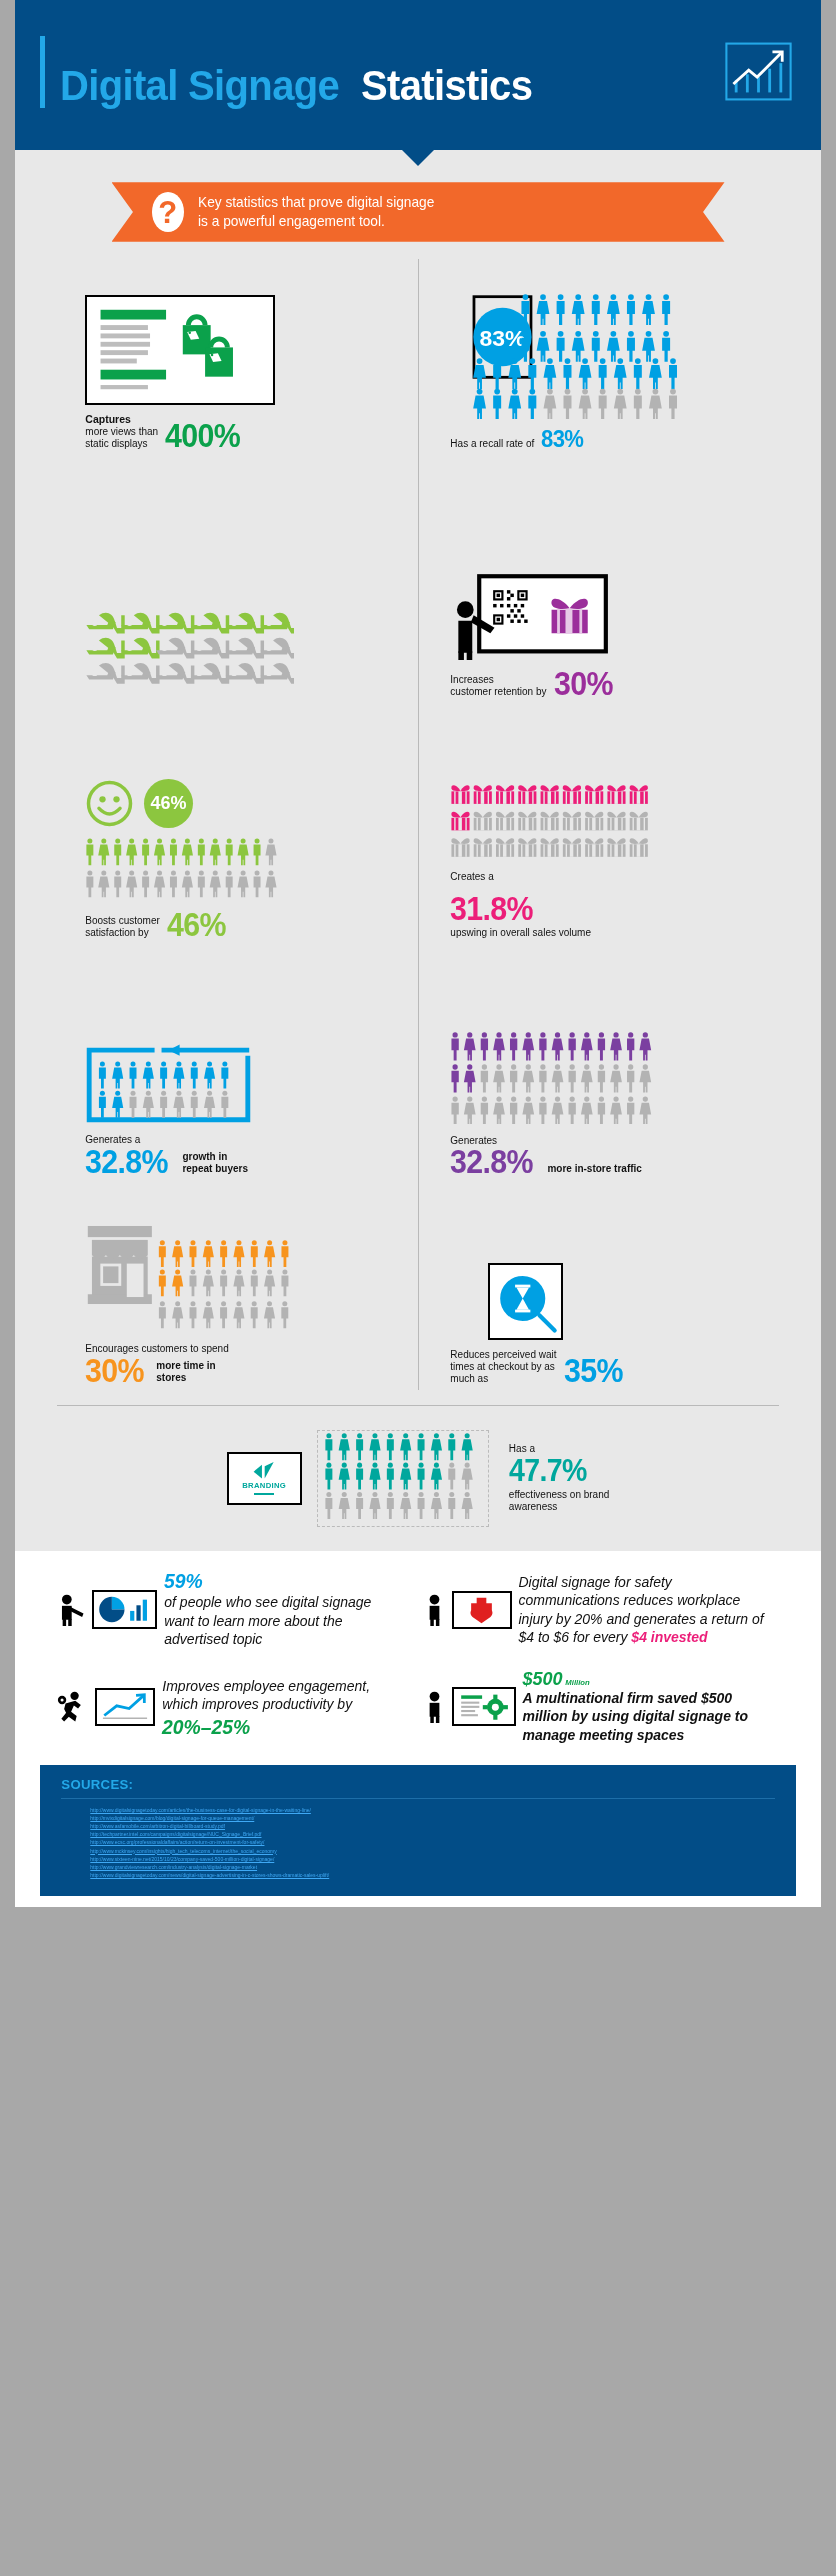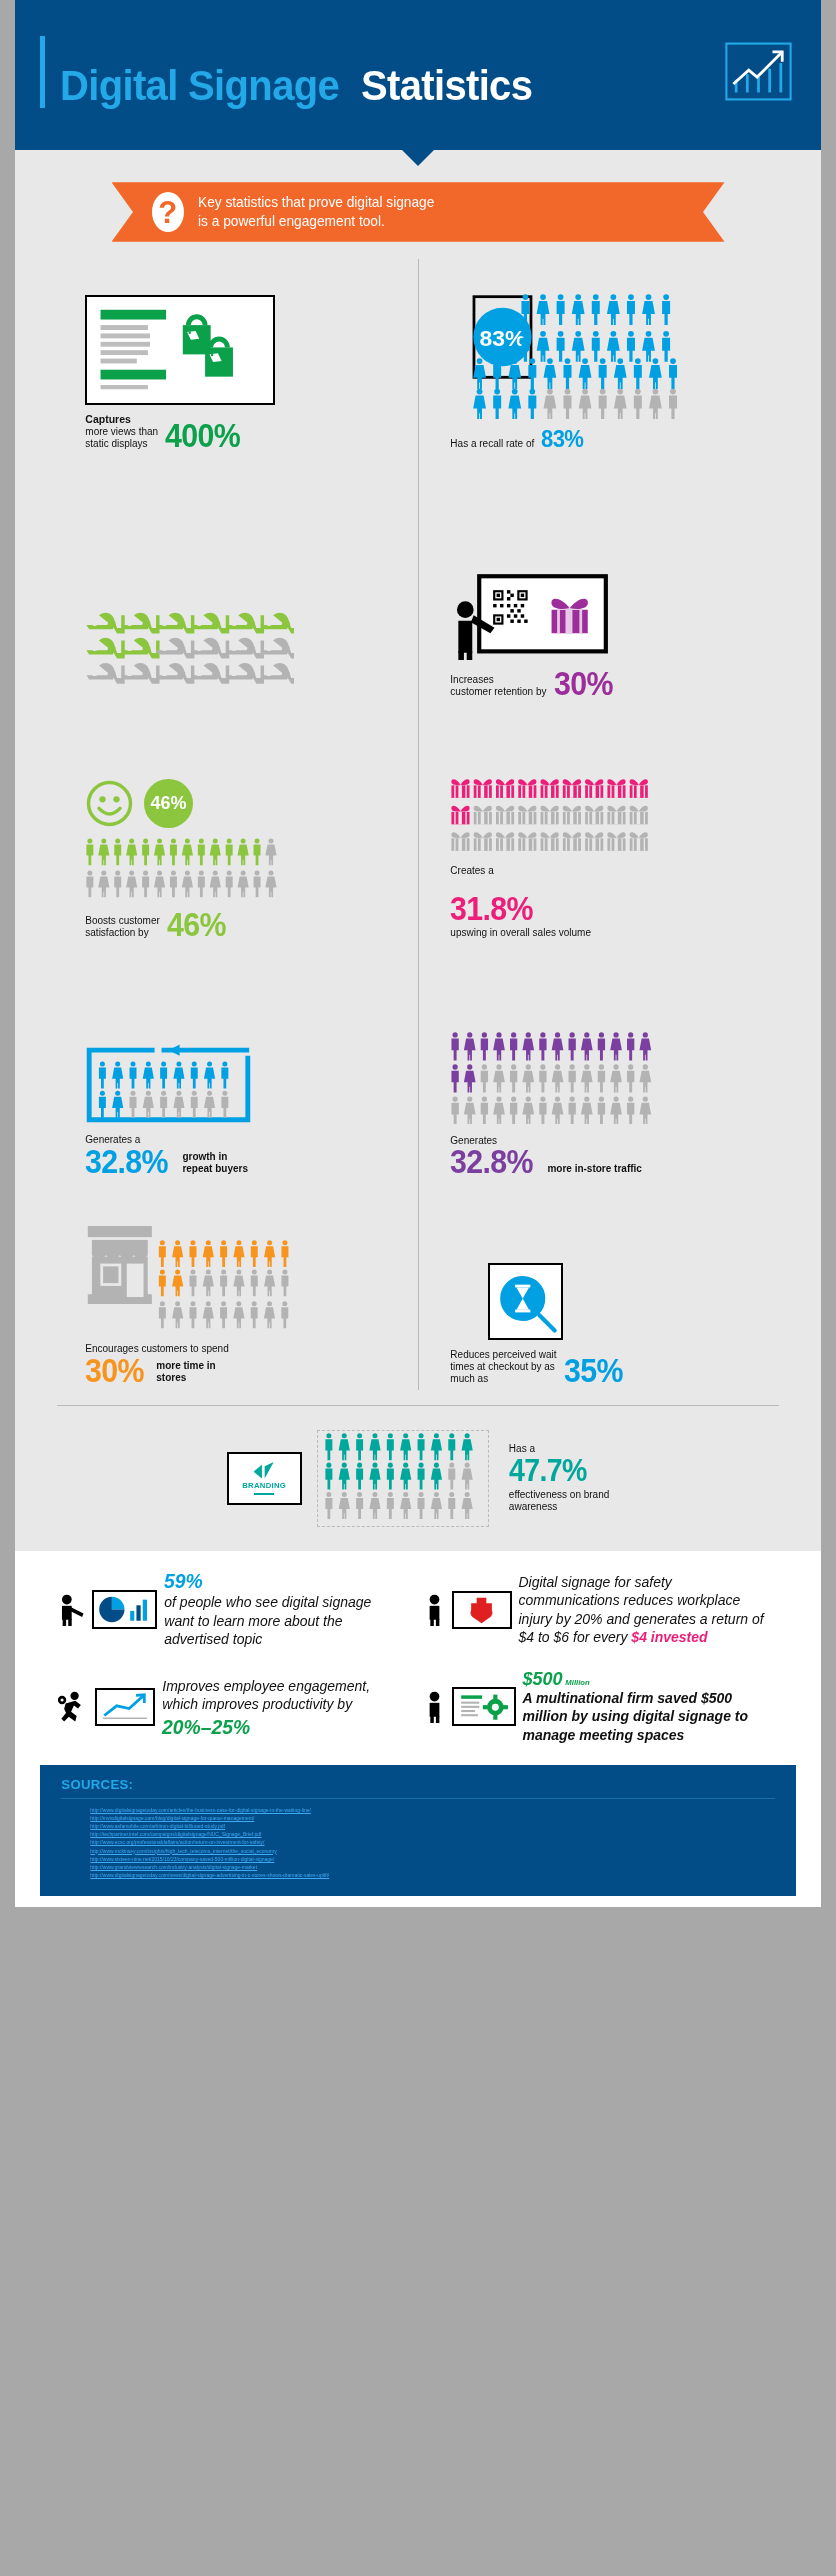--- a/index.html
+++ b/index.html
@@ -618,21 +618,21 @@
                   <use href="#giftbox" x="64" y="76"></use>
                 <use href="#giftbox" x="96" y="76"></use>
                   <use href="#giftbox" x="128" y="76"></use>
                   <use href="#giftbox" x="160" y="76"></use>
                 <use href="#giftbox" x="192" y="76"></use>
                   <use href="#giftbox" x="224" y="76"></use>
                   <use href="#giftbox" x="256" y="76"></use>
               </g>
             </svg>
           </div>
-          <div class="caption regular" style="margin-bottom:17px;">Creates a</div>
+          <div class="caption regular" style="margin-bottom:11px;">Creates a</div>
           <div class="bignum" style="color:#ec1e79;margin-bottom:4.2px;">31.8%</div>
           <div class="caption regular">upswing in overall sales volume</div>
         </div>
 
         <div class="cell" style="height:237px">
           <div class="graphic">
             <svg viewBox="0 0 300 132" width="209" height="92">
               <g color="#7b3fa0" transform="translate(0,0) scale(1.05)">
                 <use href="#p1" x="0" y="0"></use>
                   <use href="#p2" x="20" y="0"></use>

